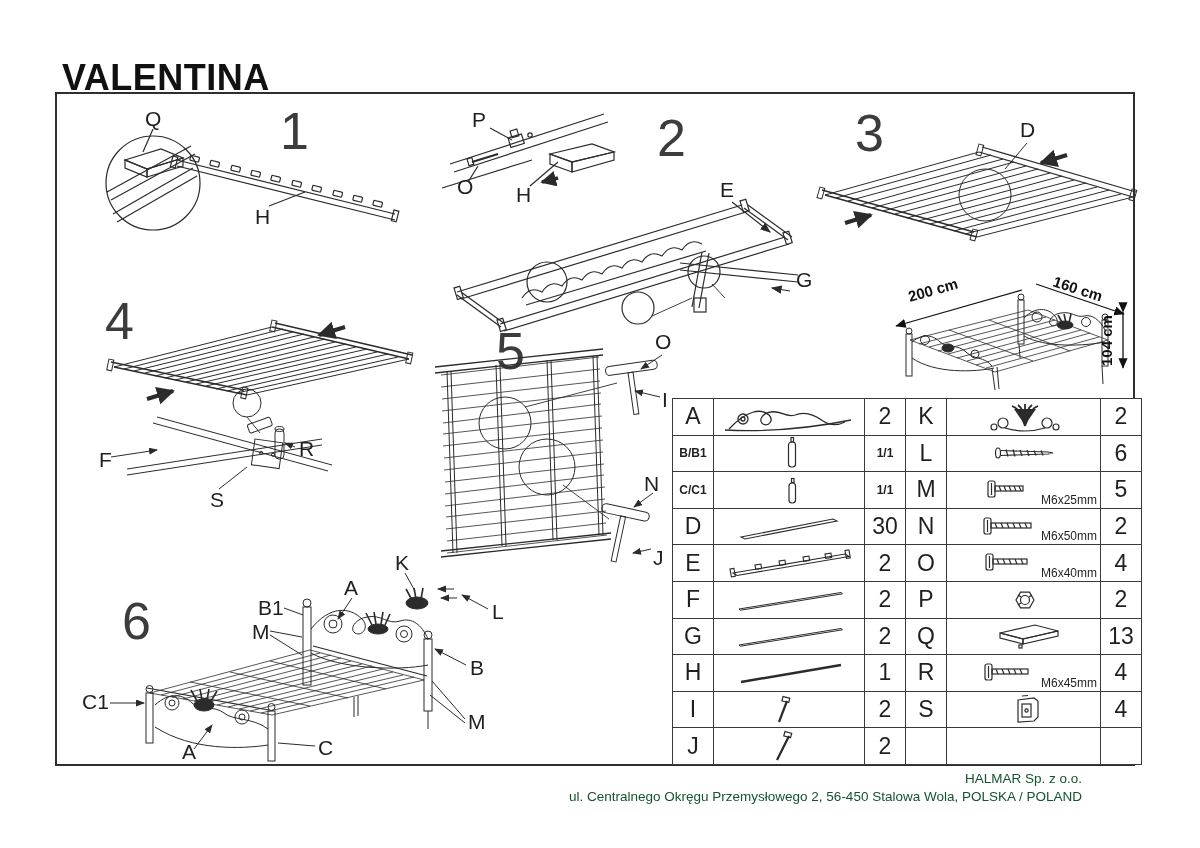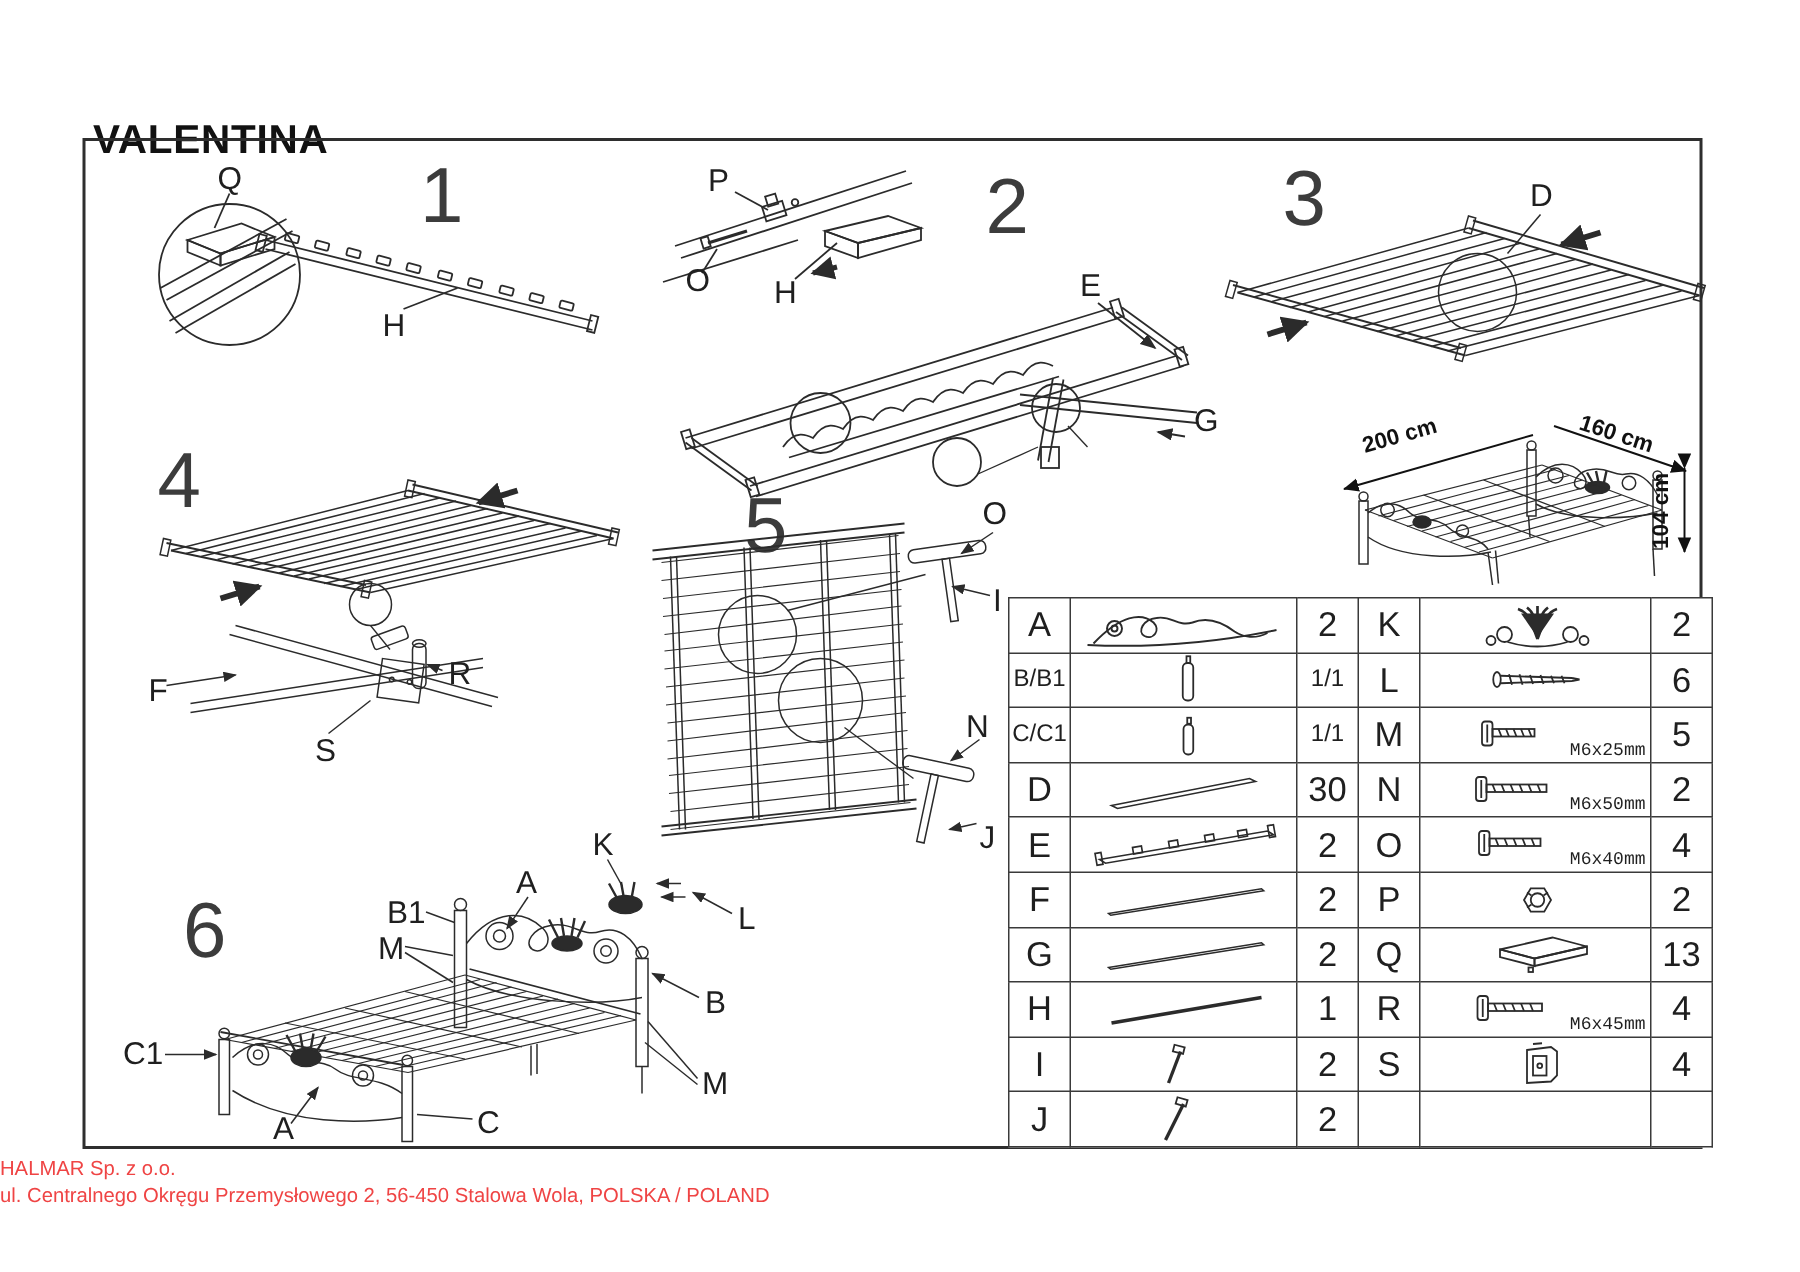--- a/index.html
+++ b/index.html
@@ -1,36 +1,36 @@
 <!DOCTYPE html>
 <html><head>
 <meta charset="utf-8">
 <style>
   html,body{margin:0;padding:0;}
   body{width:1200px;height:848px;position:relative;background:#fff;
        font-family:"Liberation Sans",sans-serif;color:#222;overflow:hidden;}
-  .page-title{position:absolute;left:62px;top:57px;font-size:27px;font-weight:700;
-              letter-spacing:.5px;color:#111;margin-top:21px;}
+  .page-title{position:absolute;left:62px;top:57px;font-size:36px;font-weight:700;
+              letter-spacing:.5px;color:#111;}
   .frame{position:absolute;left:55px;top:92px;width:1076px;height:670px;
          border:2px solid #2e2e2e;}
   .stepnum{position:absolute;font-size:52px;font-weight:400;color:#3c3c3c;line-height:1;}
   svg.diag{position:absolute;overflow:visible;}
   .lbl{font-size:21px;fill:#1f1f1f;font-family:"Liberation Sans",sans-serif;}
   .dim{font-size:15px;font-weight:700;fill:#111;font-family:"Liberation Sans",sans-serif;}
   .parts-table{position:absolute;left:672px;top:398px;border-collapse:collapse;background:#fff;}
   .parts-table td{border:1px solid #3a3a3a;padding:0;height:35.6px;vertical-align:middle;}
   .c-letter{width:40px;text-align:center;font-size:23px;color:#1f1f1f;}
   .c-img{width:150px;position:relative;text-align:center;}
-  .c-img2{width:153px;position:relative;text-align:center;font-family:Liberation Mono, monospace;}
+  .c-img2{width:153px;position:relative;text-align:center;}
   .c-qty{width:40px;text-align:center;font-size:23px;color:#1f1f1f;}
-  .frac{font-size:16px;}
+  .frac{font-size:12px;font-weight:bold;}
   .note{position:absolute;right:3px;bottom:1px;font-size:12px;color:#1f1f1f;}
   .cellsvg{display:block;margin:0 auto;}
-  .footer{position:absolute;top:770px;left:0;width:1082px;text-align:left;
-          font-size:13.5px;line-height:17.5px;color:#ef4444;}
+  .footer{position:absolute;top:770px;left:0;width:1082px;text-align:right;
+          font-size:13.5px;line-height:17.5px;color:#14532d;}
 </style>
 </head>
 <body>
 
 <svg width="0" height="0" style="position:absolute">
   <defs>
     <marker id="ahb" markerWidth="10" markerHeight="8" refX="8" refY="3.5" orient="auto">
       <path d="M0,0 L9,3.5 L0,7 Z" fill="#2b2b2b"></path>
       </marker>
     <marker id="dim" markerWidth="9" markerHeight="8" refX="7.5" refY="3.5" orient="auto">

